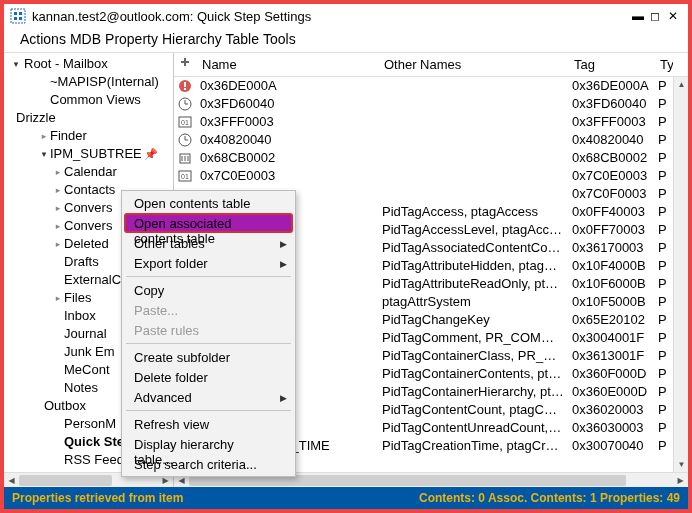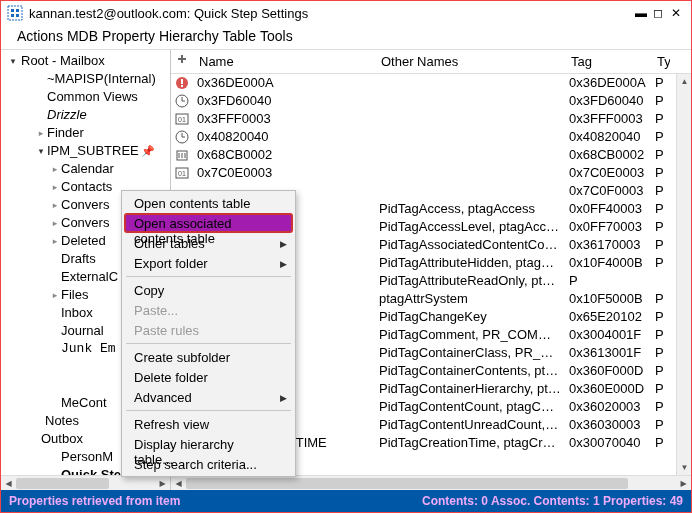--- a/index.html
+++ b/index.html
@@ -7,21 +7,21 @@
     margin: 0; padding: 0;
     font-family: "Segoe UI", Arial, sans-serif;
     font-size: 12px;
     background: #fff;
     color: #000;
     width: 692px; height: 513px;
     overflow: hidden;
   }
   .window {
     width: 692px; height: 513px;
-    border: 1px solid #ef4444;
+    border: 4px solid #ef4444;
     display: flex;
     flex-direction: column;
   }
   
   .titlebar {
     display: flex;
     align-items: center;
     height: 24px;
     padding: 0 6px;
   }
@@ -108,21 +108,21 @@
   .cell { overflow:hidden; white-space:nowrap; text-overflow:ellipsis; padding: 0 4px; font-size:13px; }
   .c-icon { width:22px; display:flex; align-items:center; justify-content:center;}
   .c-name { width:182px; }
   .c-other { width:190px; }
   .c-tag { width:86px; }
   .c-type { width:20px; }
   
   .statusbar {
     height: 22px;
     background: #0057a5;
-    color: #f0abfc;
+    color: #eab308;
     display:flex;
     align-items:center;
     padding: 0 8px;
     font-size:12px;
     font-weight:600;
   }
   .statusbar .spacer { flex:1; }
   
   .ctxmenu {
     position: absolute;
@@ -215,21 +215,21 @@
             <span class="tree-label" style="padding-left:2px">Root - Mailbox</span>
           </div>
           <div class="tree-row" style="padding-left: 34px;">
             <span class="tree-arrow"></span>
             <span class="tree-label">~MAPISP(Internal)</span>
           </div>
           <div class="tree-row" style="padding-left: 34px;">
             <span class="tree-arrow"></span>
             <span class="tree-label">Common Views</span>
           </div>
-          <div class="tree-row" style="padding-left: 34px; font-style: italic;">
+          <div class="tree-row" style="">
             <span class="tree-arrow"></span>
             <span class="tree-label">Drizzle</span>
           </div>
           <div class="tree-row" style="padding-left: 34px;">
             <span class="tree-arrow">▸</span>
             <span class="tree-label">Finder</span>
           </div>
           <div class="tree-row" style="padding-left: 34px;">
             <span class="tree-arrow open">▾</span>
             <span class="tree-label">IPM_SUBTREE</span> 
@@ -268,29 +268,29 @@
             <span class="tree-label">Files</span>
           </div>
           <div class="tree-row" style="padding-left: 48px;">
             <span class="tree-arrow"></span>
             <span class="tree-label">Inbox</span>
           </div>
           <div class="tree-row" style="padding-left: 48px;">
             <span class="tree-arrow"></span>
             <span class="tree-label">Journal</span>
           </div>
-          <div class="tree-row" style="padding-left: 48px; font-family: Liberation Mono, monospace;">
+          <div class="tree-row" style="padding-left: 48px;">
             <span class="tree-arrow"></span>
             <span class="tree-label">Junk Em</span>
           </div>
-          <div class="tree-row" style="padding-left: 48px; margin-top: 36px;">
+          <div class="tree-row" style="padding-left: 48px;">
             <span class="tree-arrow"></span>
             <span class="tree-label">MeCont</span>
           </div>
-          <div class="tree-row" style="padding-left: 32px;">
+          <div class="tree-row" style="padding-left: 32px; margin-left: 16px;">
             <span class="tree-arrow"></span>
             <span class="tree-label">Notes</span>
           </div>
           <div class="tree-row" style="padding-left: 28px;">
             <span class="tree-arrow"></span>
             <span class="tree-label">Outbox</span>
           </div>
           <div class="tree-row" style="padding-left: 48px;">
             <span class="tree-arrow"></span>
             <span class="tree-label">PersonM</span>
@@ -435,20 +435,21 @@
               <span class="cell c-icon"></span>
               <span class="cell c-name"></span>
               <span class="cell c-other">PidTagAttributeHidden, ptagAttr...</span>
               <span class="cell c-tag">0x10F4000B</span>
               <span class="cell c-type">P</span>
             </div>
             <div class="list-row">
               <span class="cell c-icon"></span>
               <span class="cell c-name">LY</span>
               <span class="cell c-other">PidTagAttributeReadOnly, ptagA...</span>
+              <span class="cell c-tag">0x10F6000B</span>
               <span class="cell c-type">P</span>
             </div>
             <div class="list-row">
               <span class="cell c-icon"></span>
               <span class="cell c-name"></span>
               <span class="cell c-other">ptagAttrSystem</span>
               <span class="cell c-tag">0x10F5000B</span>
               <span class="cell c-type">P</span>
             </div>
             <div class="list-row">

